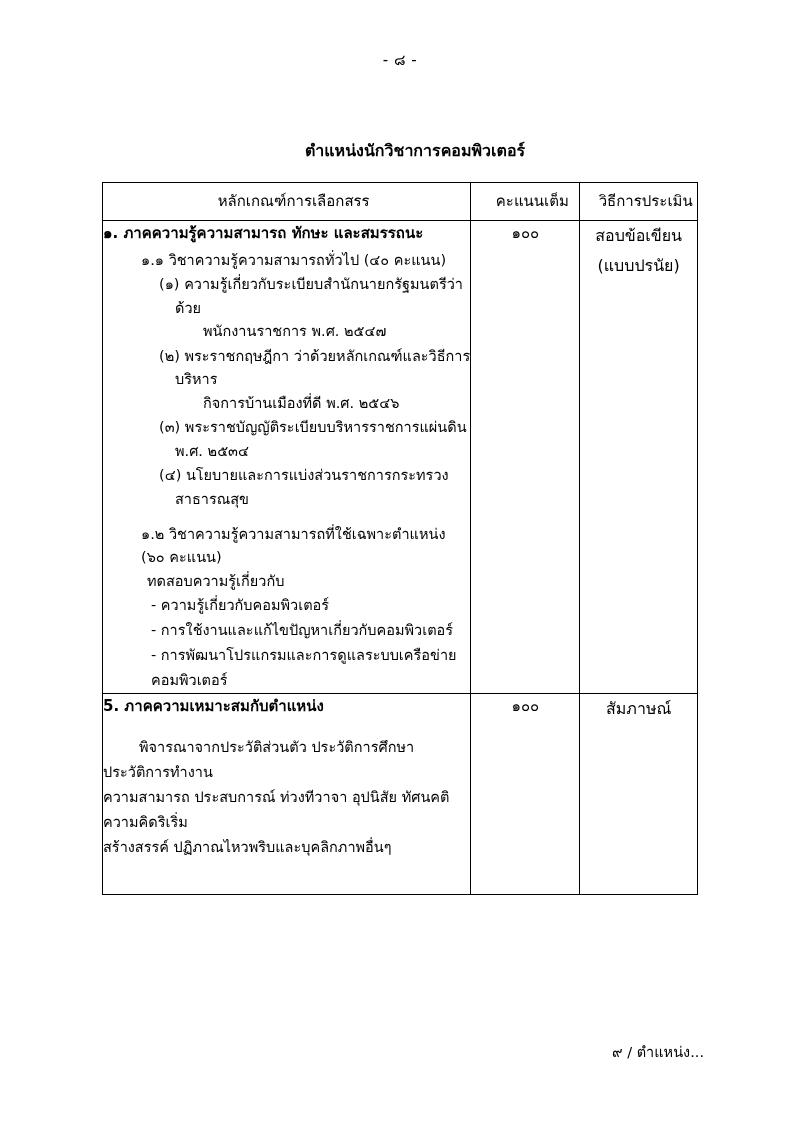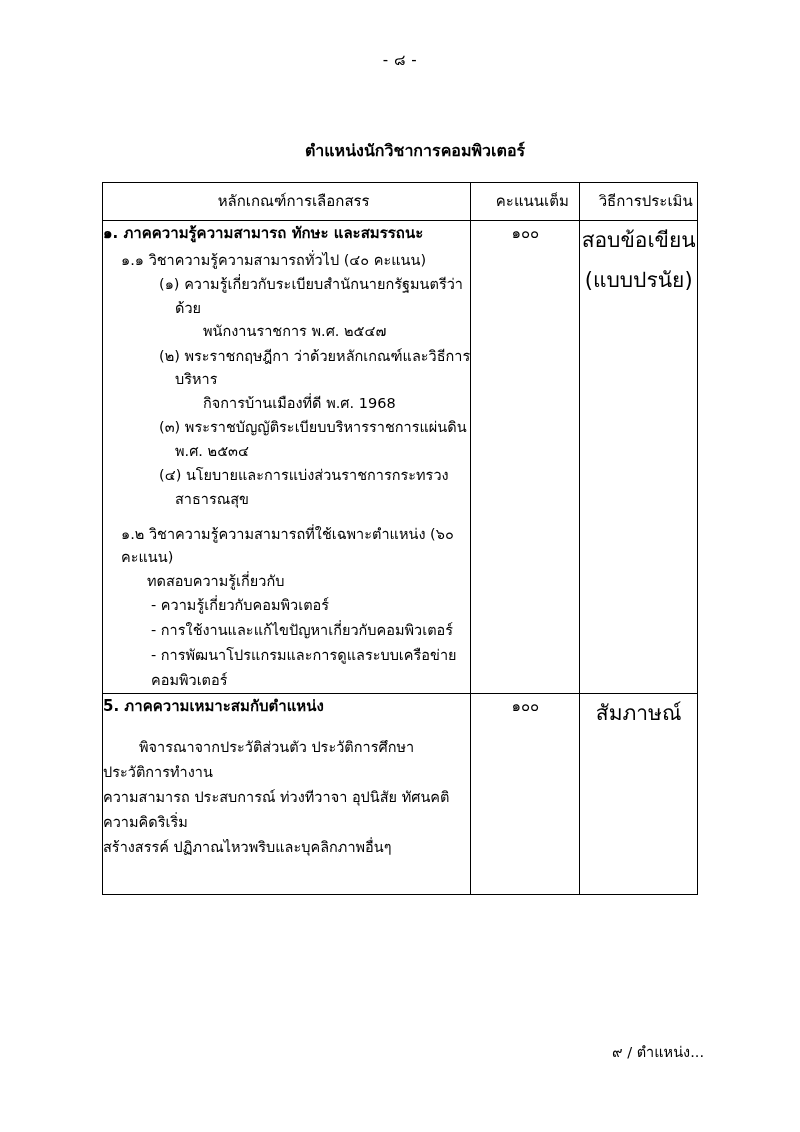--- a/index.html
+++ b/index.html
@@ -78,30 +78,30 @@
     padding: 9px 10px 14px 10px;
   }
   td.score-cell {
     text-align: center;
     padding: 11px 4px 4px 4px;
     font-size: 15px;
   }
   td.method-cell {
     text-align: center;
     padding: 11px 4px 4px 4px;
-    font-size: 21px;
+    font-size: 16px;
     line-height: 1.9;
   }
   .sec-title {
     font-weight: bold;
     margin-bottom: 3px;
     font-size: 15px;
   }
   .lvl1 {
-    margin-left: 18px;
+    margin-left: 38px;
     margin-top: 4px;
     margin-bottom: 2px;
     line-height: 1.55;
   }
   .lvl2 {
     margin-left: 56px;
     line-height: 1.62;
     text-indent: -16px;
     padding-left: 16px;
     margin-bottom: 1px;
@@ -162,21 +162,21 @@
         <td class="main-cell">
           <div class="sec-title">๑. ภาคความรู้ความสามารถ ทักษะ และสมรรถนะ</div>
           <div class="lvl1">๑.๑ วิชาความรู้ความสามารถทั่วไป (๔๐ คะแนน)</div>
 
           <div class="lvl2">
             <span>(๑) ความรู้เกี่ยวกับระเบียบสำนักนายกรัฐมนตรีว่าด้วย</span>
             <span class="cont">พนักงานราชการ พ.ศ. ๒๕๔๗</span>
           </div>
           <div class="lvl2">
             <span>(๒) พระราชกฤษฎีกา ว่าด้วยหลักเกณฑ์และวิธีการบริหาร</span>
-            <span class="cont">กิจการบ้านเมืองที่ดี พ.ศ. 1968</span>
+            <span class="cont">กิจการบ้านเมืองที่ดี พ.ศ. ๒๕๔๖</span>
           </div>
           <div class="lvl2">
             <span>(๓) พระราชบัญญัติระเบียบบริหารราชการแผ่นดิน พ.ศ. ๒๕๓๔</span>
           </div>
           <div class="lvl2">
             <span>(๔) นโยบายและการแบ่งส่วนราชการกระทรวงสาธารณสุข</span>
           </div>
 
           <div class="lvl1 gap-block">๑.๒ วิชาความรู้ความสามารถที่ใช้เฉพาะตำแหน่ง (๖๐ คะแนน)</div>
           <div class="lvl1-sub">ทดสอบความรู้เกี่ยวกับ</div>

